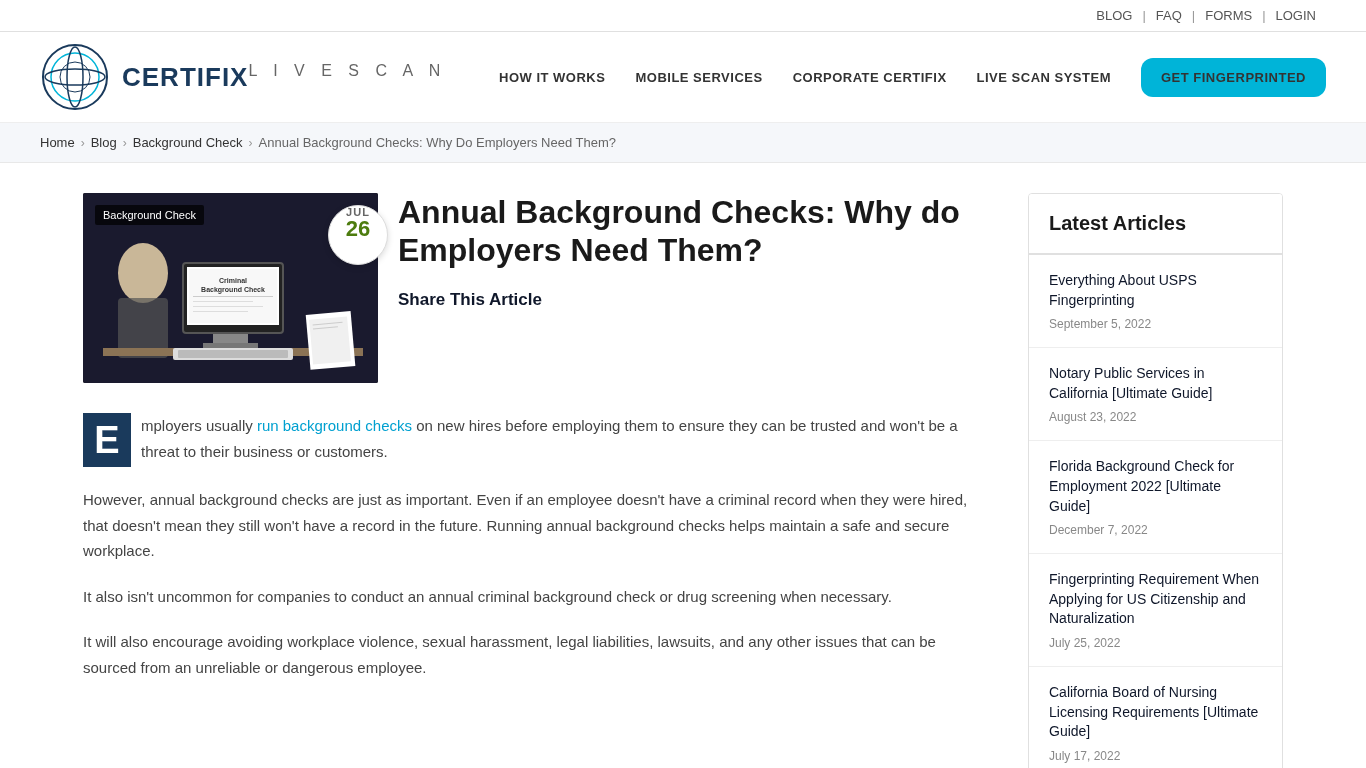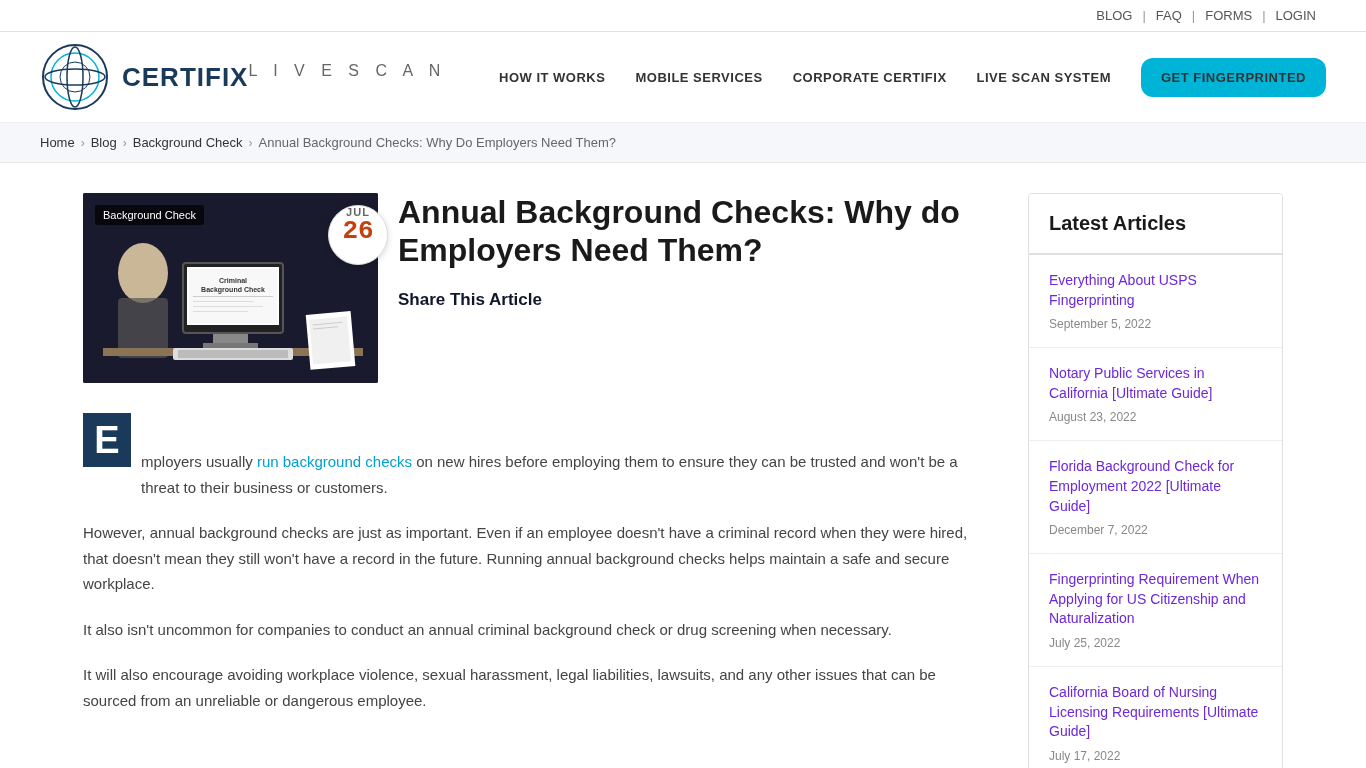--- a/index.html
+++ b/index.html
@@ -151,25 +151,24 @@
       align-items: center;
       box-shadow: 0 2px 6px rgba(0,0,0,0.15);
     }
     .date-month {
       font-size: 11px;
       color: #666;
       font-weight: bold;
       letter-spacing: 1px;
     }
     .date-day {
-      font-size: 26px;
-      font-weight: bold;
-      color: #c2410c;
+      font-size: 22px;
+      font-weight: bold;
+      color: #4d7c0f;
       line-height: 1;
-      font-family: Liberation Mono, monospace;
     }
     .article-title-area {
       flex: 1;
     }
     .article-title {
       font-size: 32px;
       font-weight: bold;
       color: #1a1a1a;
       line-height: 1.2;
       margin-bottom: 20px;
@@ -200,21 +199,20 @@
       font-size: 38px;
       font-weight: bold;
       display: flex;
       align-items: center;
       justify-content: center;
       margin-right: 10px;
       flex-shrink: 0;
     }
     .drop-cap-text {
       flex: 1;
-      margin-top: 36px;
     }
     .link-blue { color: #00a0d0; text-decoration: none; font-weight: 500; }
     .para { margin-bottom: 20px; line-height: 1.7; }
 
     
     .sidebar {
       width: 272px;
       flex-shrink: 0;
       padding-left: 17px;
     }
@@ -232,21 +230,21 @@
       border-bottom: 2px solid #e0e0e0;
     }
     .article-item {
       padding: 16px 20px;
       border-bottom: 1px solid #eee;
       cursor: pointer;
     }
     .article-item:last-child { border-bottom: none; }
     .article-item-title {
       font-size: 14px;
-      color: #6d28d9;
+      color: #0f172a;
       font-weight: 500;
       line-height: 1.4;
       margin-bottom: 4px;
       text-decoration: none;
       display: block;
     }
     .article-item-date {
       font-size: 12px;
       color: #888;
     }

